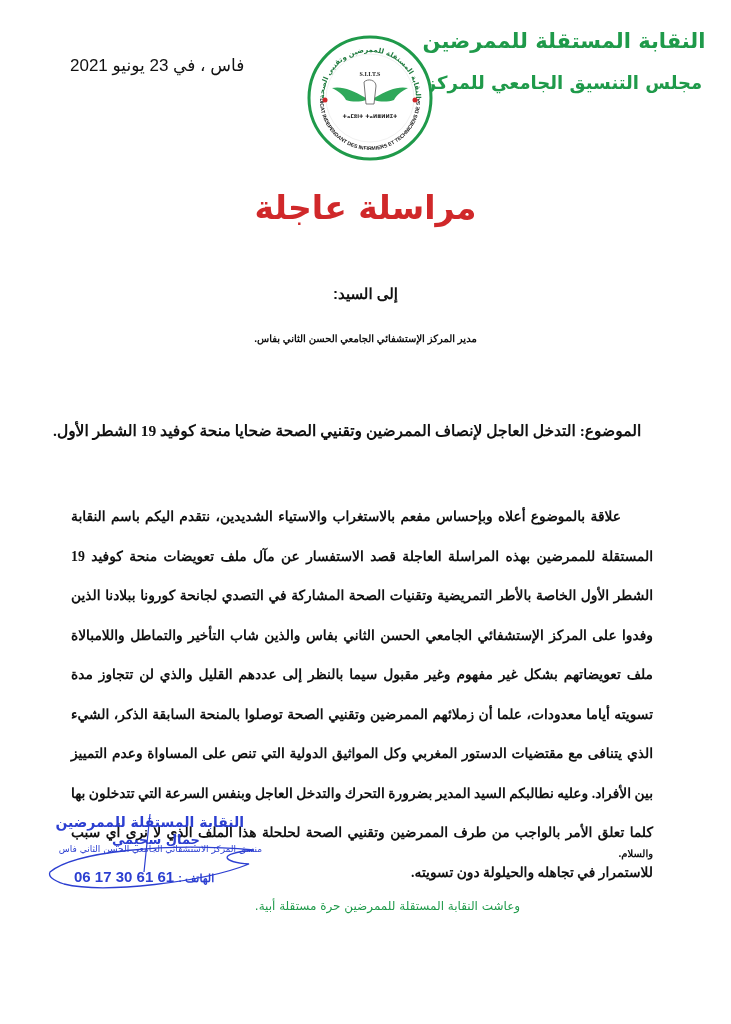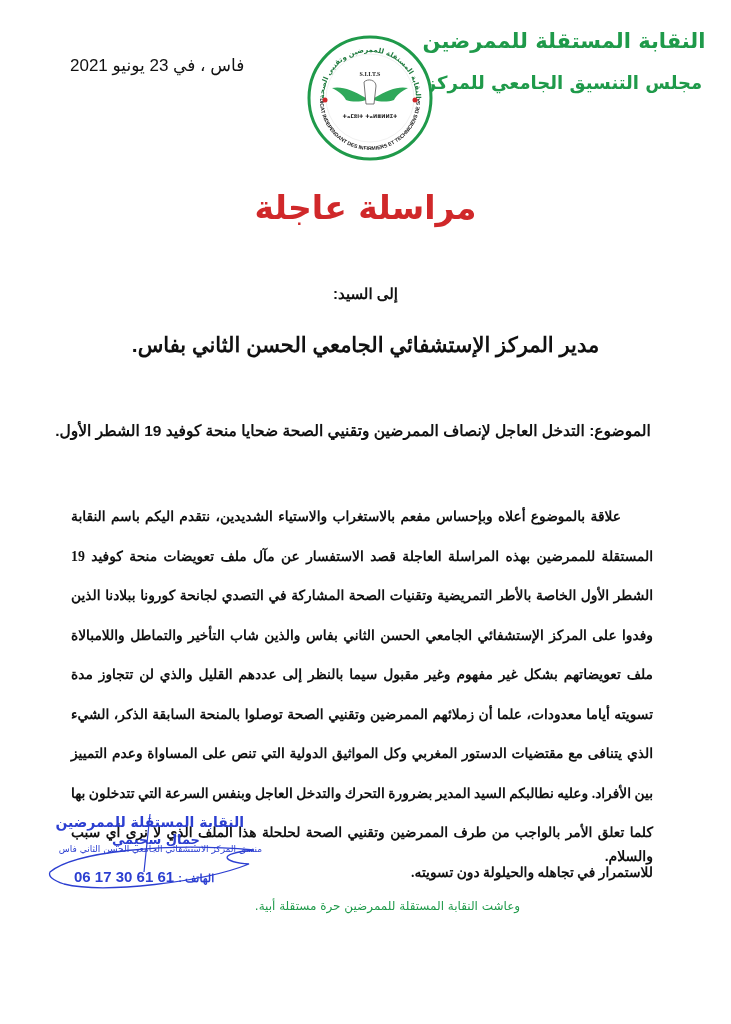--- a/index.html
+++ b/index.html
@@ -8,25 +8,25 @@
   .rtl { direction:rtl; unicode-bidi:isolate; }
   .hdr-right { position:absolute; right:22px; top:26px; width:290px; text-align:center; color:#1f9a4a; font-weight:bold; }
   .hdr-right .l1 { font-size:21px; line-height:30px; margin-bottom:14px; }
   .hdr-right .l2 { font-size:18px; line-height:26px; margin-bottom:12px; }
   .hdr-right .l3 { font-size:17.5px; line-height:26px; margin-bottom:12px; }
   .hdr-right .l4 { font-size:14px; line-height:18px; font-weight:normal; color:#2a8a48; }
   .logo { position:absolute; left:306px; top:34px; width:128px; height:128px; }
   .date { position:absolute; left:70px; top:55px; font-family:"Liberation Sans", sans-serif; font-size:17px; color:#111; }
   .title { position:absolute; left:0; right:0; top:188px; text-align:center; color:#d0282a; font-size:33px; font-weight:bold; }
   .to { position:absolute; left:0; right:0; top:285px; text-align:center; font-family:"Liberation Sans", sans-serif; font-weight:bold; font-size:15px; }
-  .addressee { position:absolute; left:0; right:0; top:333px; text-align:center; font-family:"Liberation Sans", sans-serif; font-weight:bold; font-size:21px; }
-  .subject { position:absolute; right:78px; top:422px; width:600px; font-family:Liberation Sans, sans-serif; font-weight:bold; font-size:15.5px; text-align:center; }
+  .addressee { position:absolute; left:0; right:0; top:333px; text-align:center; font-family:"Liberation Sans", sans-serif; font-weight:bold; font-size:10px; }
+  .subject { position:absolute; right:78px; top:422px; width:600px; font-family:Liberation Serif, serif; font-weight:bold; font-size:15.5px; text-align:left; }
   .body-text { position:absolute; right:78px; top:497px; width:582px; font-family:Liberation Serif, serif; font-weight:bold; font-size:13.8px; line-height:39.5px; text-align:justify; text-align-last:right; }
   .body-text p { margin:0; text-indent:32px; }
-  .salam { position:absolute; right:78px; top:848px; font-family:"Liberation Sans", sans-serif; font-weight:bold; font-size:14px; }
+  .salam { position:absolute; right:78px; top:848px; font-family:"Liberation Sans", sans-serif; font-weight:bold; font-size:10px; }
   .closing { position:absolute; left:170px; top:899px; width:435px; text-align:center; color:#1f9a4a; font-size:12px; }
   .stamp { position:absolute; left:44px; top:812px; width:240px; height:92px; color:#2c3fd1; }
   .stamp .s1 { position:absolute; right:40px; top:2px; font-size:14px; font-weight:bold; }
   .stamp .s2 { position:absolute; right:84px; top:20px; font-size:13px; font-weight:bold; }
   .stamp .s3 { position:absolute; right:22px; top:32px; font-size:9px; font-weight:normal; white-space:nowrap; }
   .stamp .s4 { position:absolute; left:30px; top:56px; font-family:"Liberation Sans", sans-serif; font-size:15px; font-weight:bold; letter-spacing:0.5px; white-space:nowrap; }
   .stamp svg { position:absolute; left:0; top:0; }
 </style>
 </head>
 <body>

